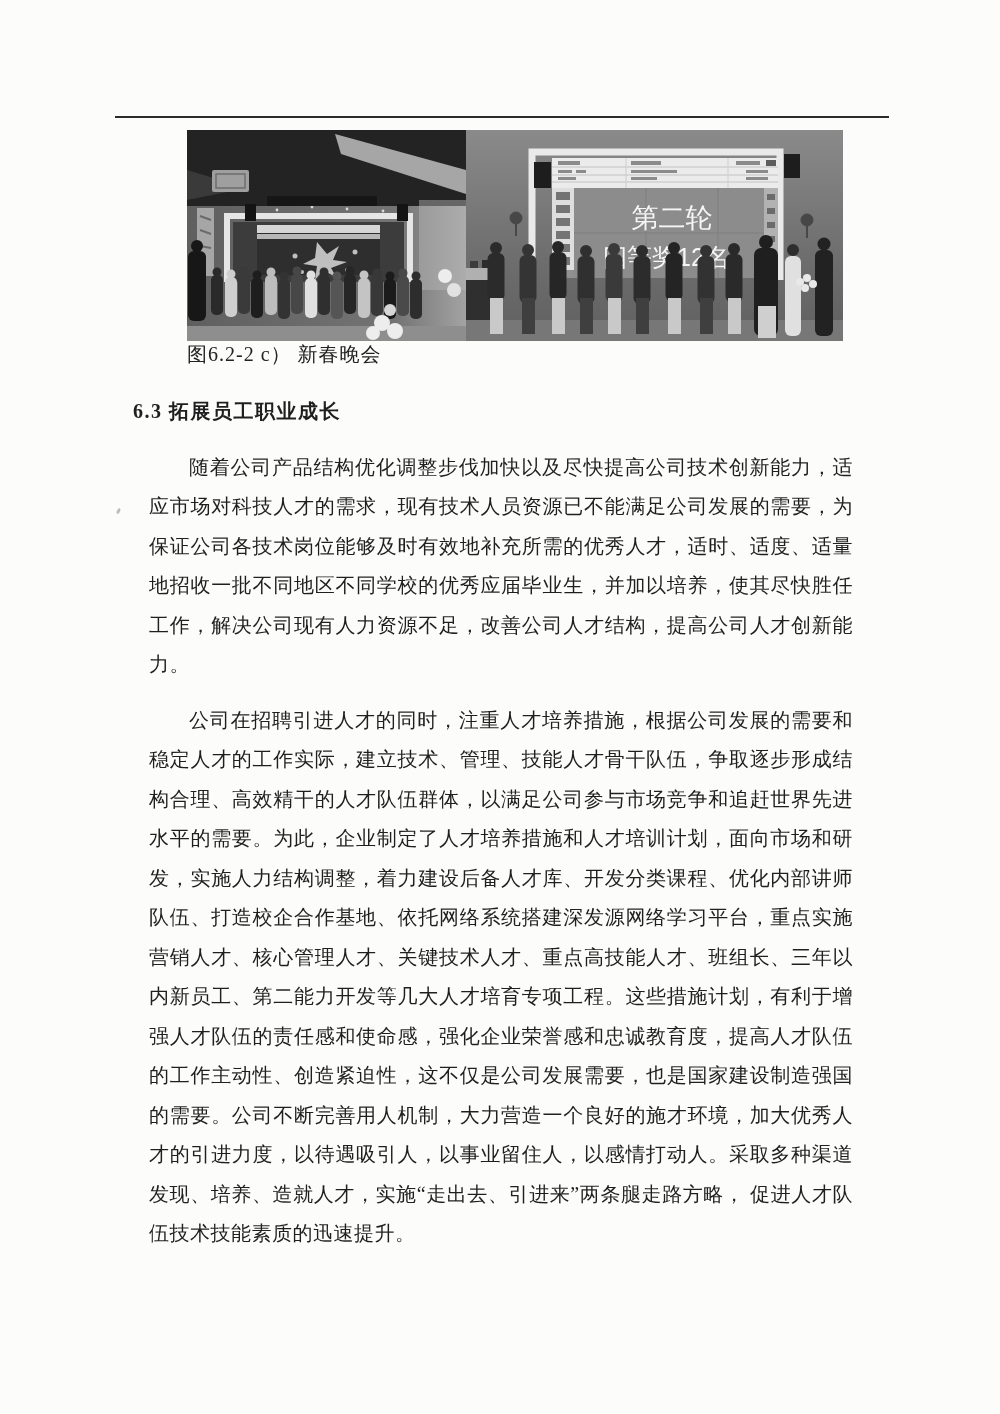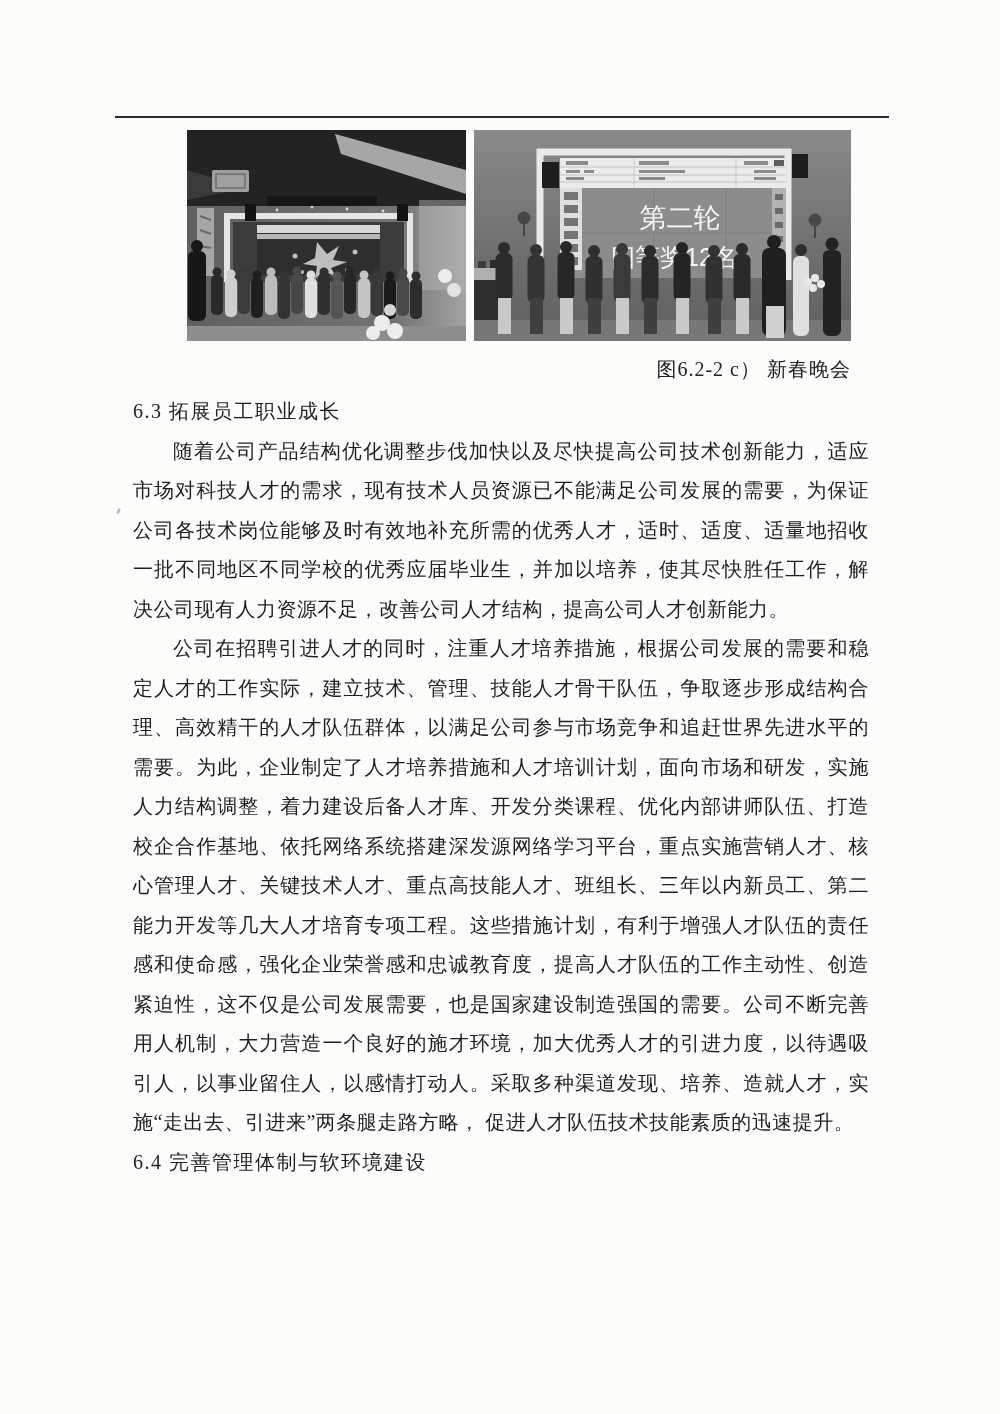--- a/index.html
+++ b/index.html
@@ -12,38 +12,38 @@
     color:#1f1f1f;
     overflow:hidden;
   }
   .top-rule{
     position:absolute;left:115px;top:116px;
     width:774px;height:2px;background:#2b2b2b;
   }
   .figure-block{
     position:absolute;left:187px;top:130px;width:664px;margin:0;
   }
-  .photos{display:flex;gap:8px;text-decoration:underline;}
+  .photos{display:flex;text-decoration:underline;}
   .photo{display:block;background:#5a5a5a;}
   .photo.left{width:279px;height:211px;}
   .photo.right{width:377px;height:211px;}
   figcaption{
-    margin-top:15px;text-align:right;
+    text-align:left;
     font-size:20px;letter-spacing:1px;color:#222;
   }
   .body-text{
     position:absolute;left:133px;top:392px;width:736px;
     font-size:20px;line-height:39.5px;letter-spacing:0.5px;
     text-align:justify;
   }
   .body-text h2{
-    font-size:20px;font-weight:normal;margin:0;letter-spacing:1.5px;
+    font-size:20px;font-weight:bold;margin:0;letter-spacing:1.5px;
     text-align:left;
   }
-  .body-text p{margin:0;text-indent:2em;}
+  .body-text p{margin:16px;text-indent:2em;}
   .page-number{
     position:absolute;left:133px;top:1320px;width:736px;
     text-align:center;font-size:17px;color:#333;
   }
   .pn-mark{font-size:11px;position:relative;top:-4px;left:1px;color:#555;}
   .artifact{
     position:absolute;left:117px;top:508px;width:3px;height:6px;
     background:#9a9a9a;border-radius:50%;opacity:.65;transform:rotate(25deg);
   }
 </style>
@@ -256,18 +256,17 @@
         </g>
       </svg>
     </div>
     <figcaption>图6.2-2 c） 新春晚会</figcaption>
   </figure>
 
   <main class="body-text">
     <h2>6.3 拓展员工职业成长</h2>
     <p>随着公司产品结构优化调整步伐加快以及尽快提高公司技术创新能力，适应市场对科技人才的需求，现有技术人员资源已不能满足公司发展的需要，为保证公司各技术岗位能够及时有效地补充所需的优秀人才，适时、适度、适量地招收一批不同地区不同学校的优秀应届毕业生，并加以培养，使其尽快胜任工作，解决公司现有人力资源不足，改善公司人才结构，提高公司人才创新能力。</p>
     <p>公司在招聘引进人才的同时，注重人才培养措施，根据公司发展的需要和稳定人才的工作实际，建立技术、管理、技能人才骨干队伍，争取逐步形成结构合理、高效精干的人才队伍群体，以满足公司参与市场竞争和追赶世界先进水平的需要。为此，企业制定了人才培养措施和人才培训计划，面向市场和研发，实施人力结构调整，着力建设后备人才库、开发分类课程、优化内部讲师队伍、打造校企合作基地、依托网络系统搭建深发源网络学习平台，重点实施营销人才、核心管理人才、关键技术人才、重点高技能人才、班组长、三年以内新员工、第二能力开发等几大人才培育专项工程。这些措施计划，有利于增强人才队伍的责任感和使命感，强化企业荣誉感和忠诚教育度，提高人才队伍的工作主动性、创造紧迫性，这不仅是公司发展需要，也是国家建设制造强国的需要。公司不断完善用人机制，大力营造一个良好的施才环境，加大优秀人才的引进力度，以待遇吸引人，以事业留住人，以感情打动人。采取多种渠道发现、培养、造就人才，实施“走出去、引进来”两条腿走路方略， 促进人才队伍技术技能素质的迅速提升。</p>
-    <h2>6.4 完善管理体制与软环境建设</h2>
   </main>
 
 
   <div class="artifact"></div>
 </div>
 
 </body></html>

